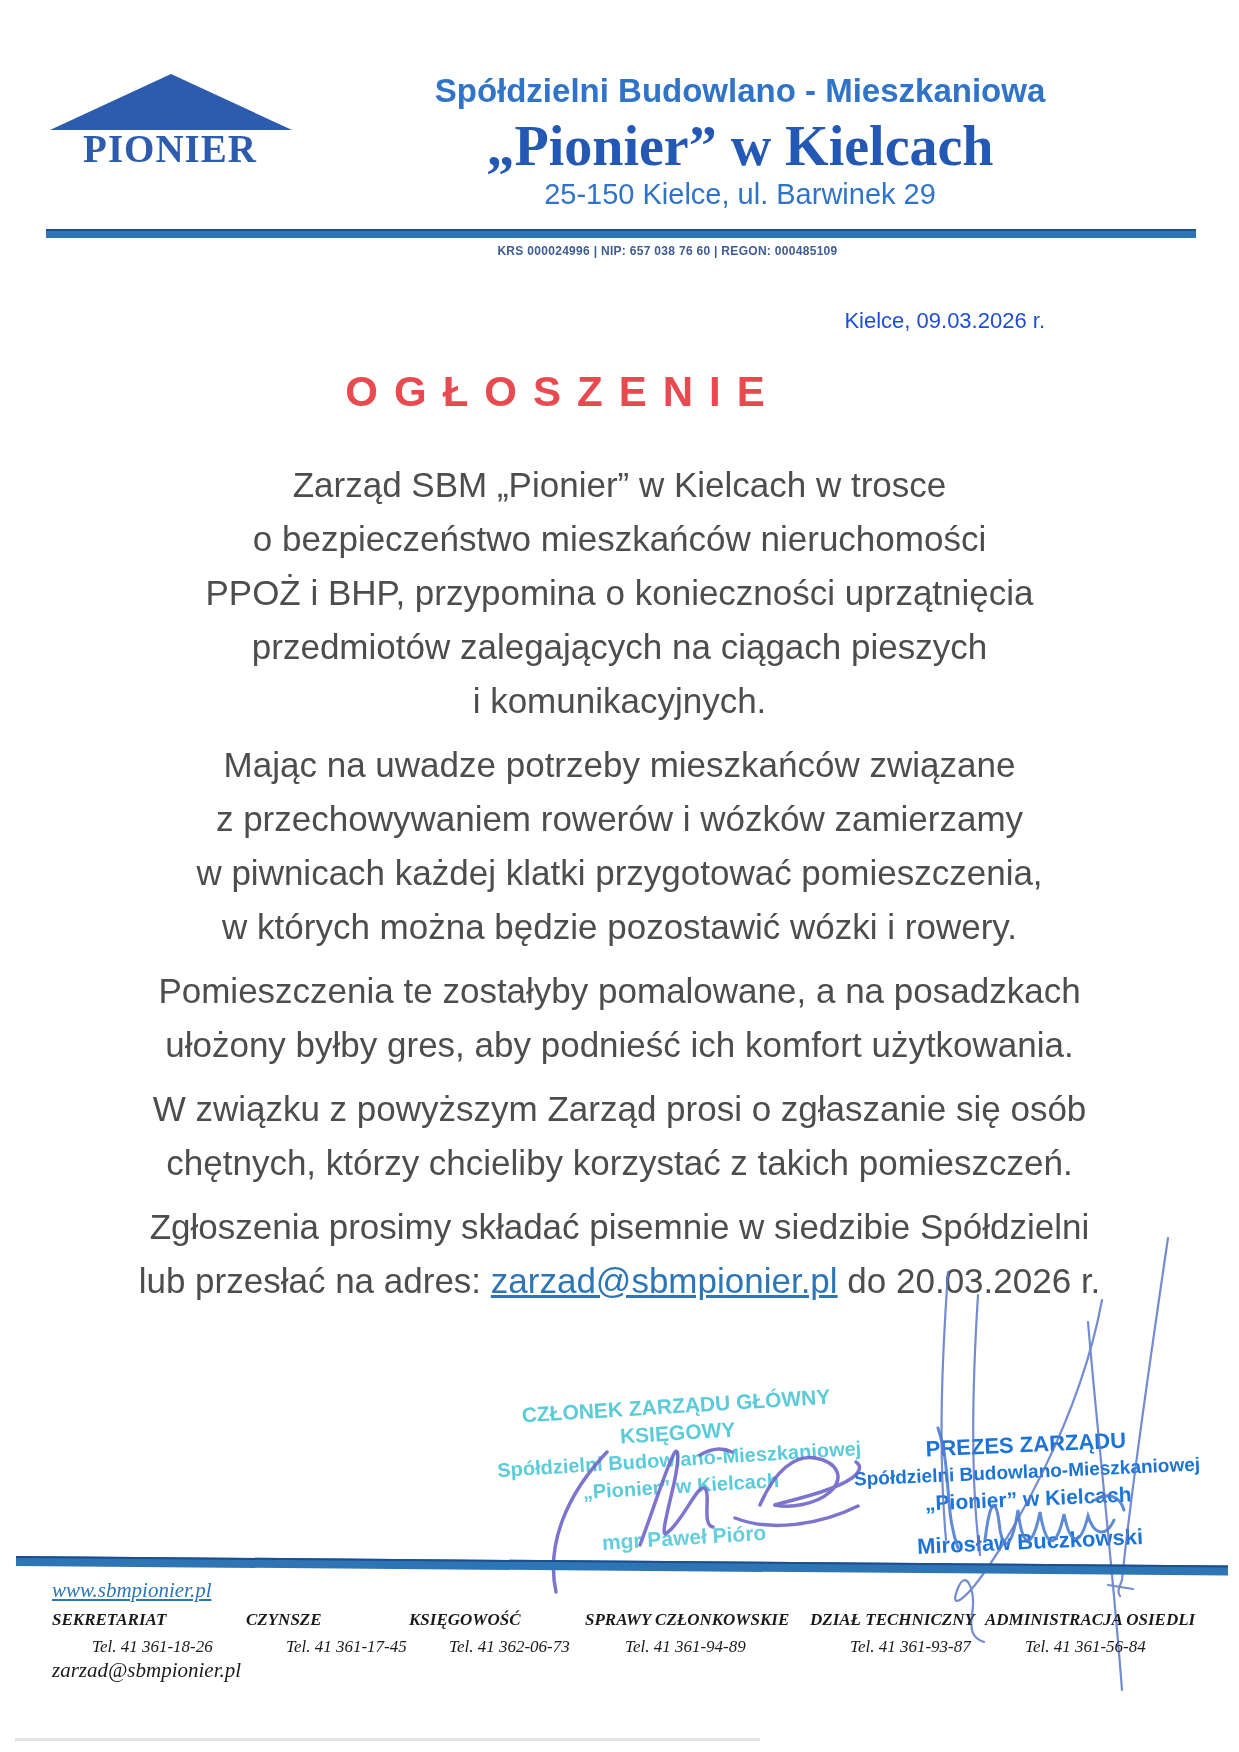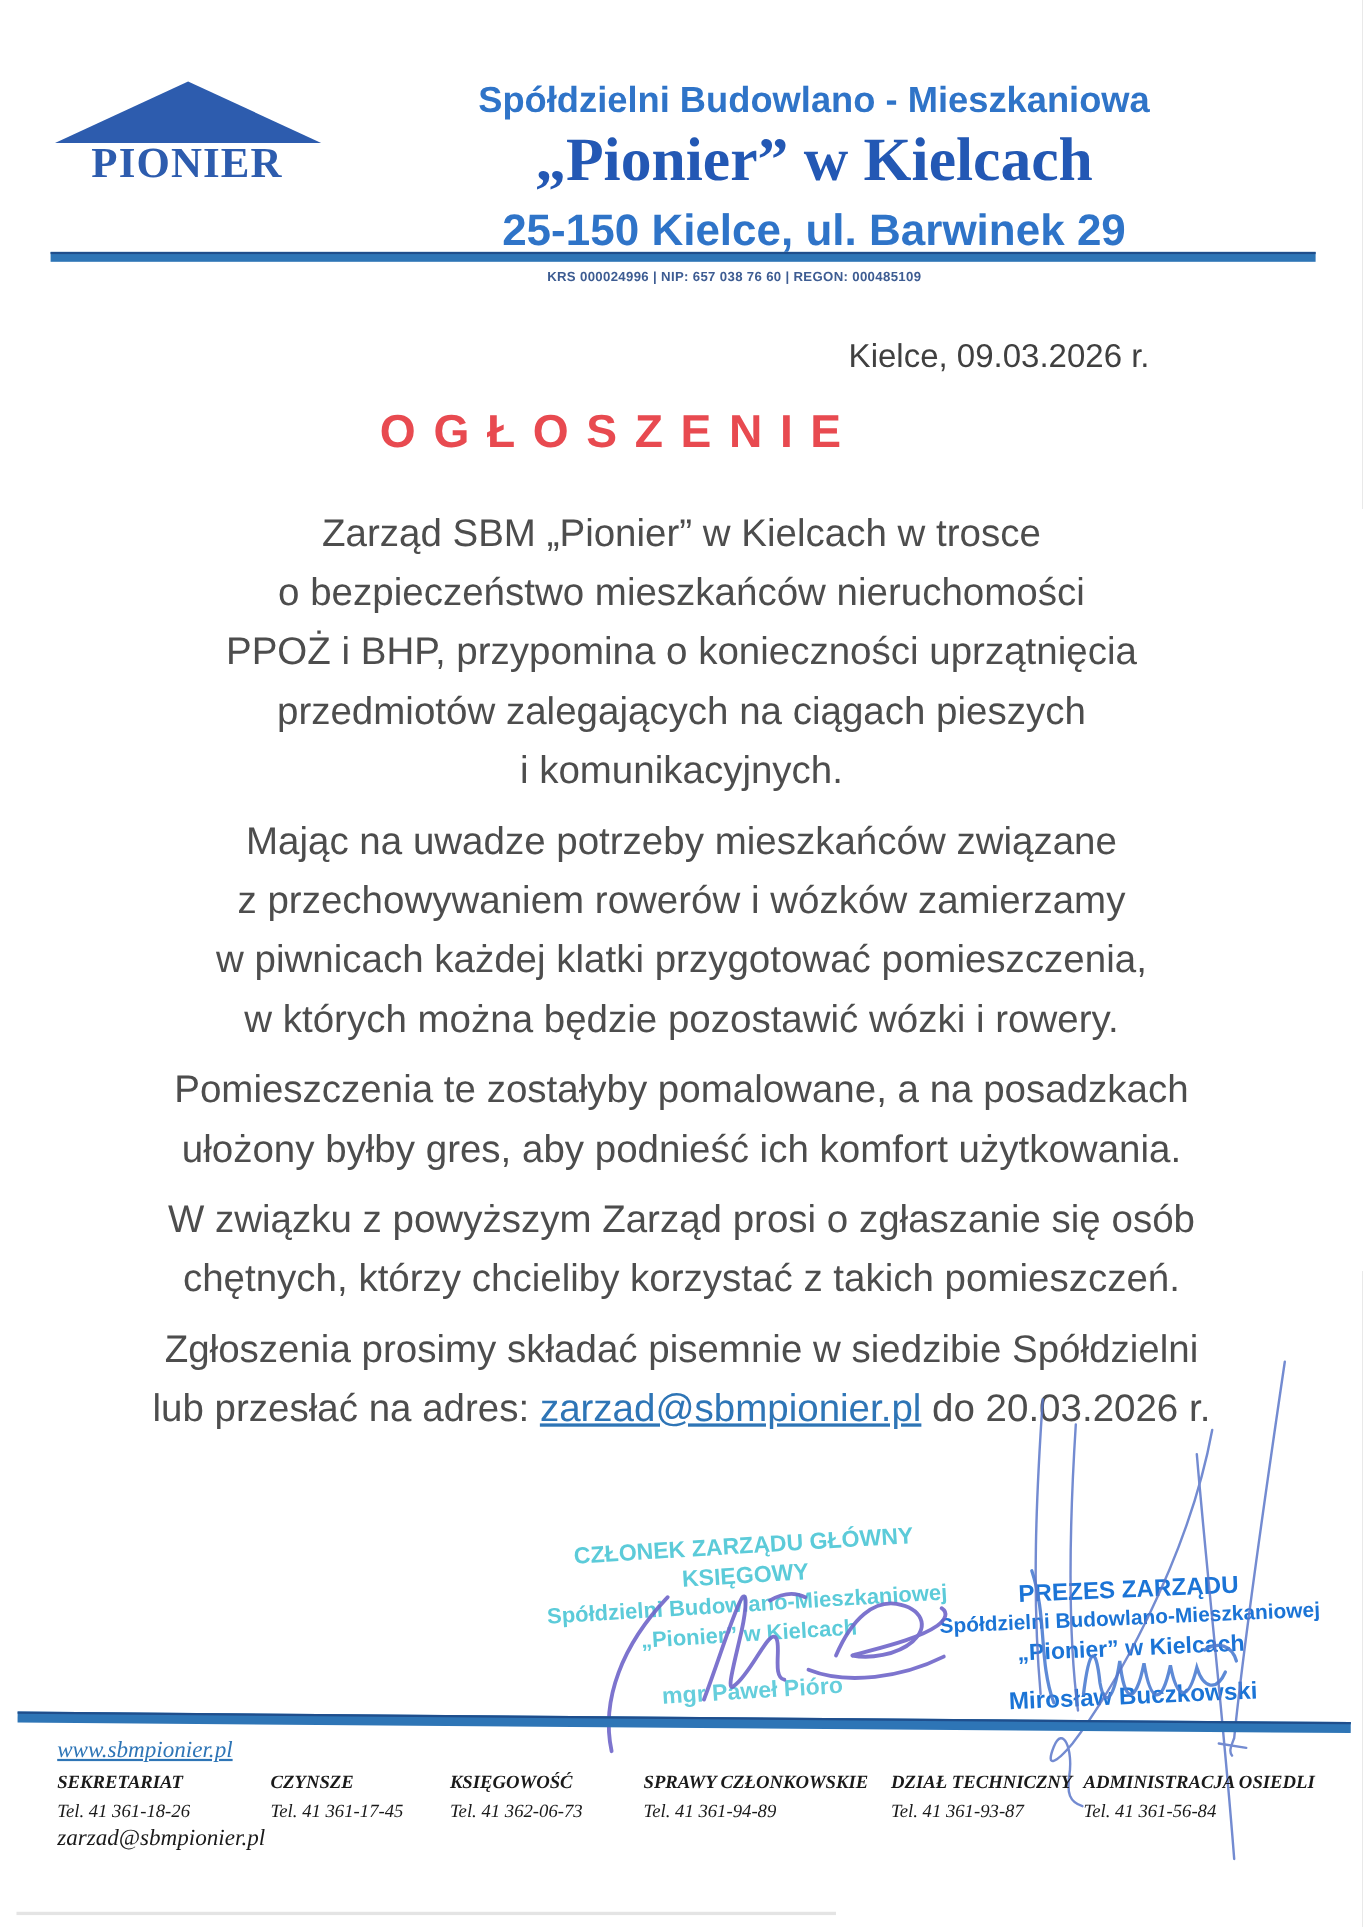--- a/index.html
+++ b/index.html
@@ -19,27 +19,27 @@
   .logo-roof{width:0;height:0;margin:0 auto;border-left:121px solid transparent;
     border-right:121px solid transparent;border-bottom:56px solid var(--logo-blue);}
   .logo-sbm{font-family:"Liberation Serif",serif;font-weight:bold;font-size:88px;
     line-height:76px;color:var(--logo-blue);letter-spacing:-3px;margin-top:2px;}
   .logo-pionier{font-family:"Liberation Serif",serif;font-weight:bold;font-size:39px;
     line-height:38px;color:var(--logo-blue);letter-spacing:1px;}
   .head-text{position:absolute;left:300px;top:72px;width:880px;text-align:center;}
   .head-line1{font-weight:bold;font-size:33px;color:var(--header-blue);}
   .head-line2{font-family:"Liberation Serif",serif;font-weight:bold;font-size:56px;
     line-height:64px;color:var(--header-serif-blue);margin-top:4px;}
-  .head-addr{font-weight:bold;font-size:40px;color:var(--header-blue);margin-top:10px;}
+  .head-addr{font-weight:normal;font-size:29px;color:var(--header-blue);margin-top:0;}
   .head-rule{position:absolute;left:46px;top:229px;width:1150px;height:7px;
     background:var(--rule-blue);border-top:2px solid #1f4e8c;}
   .registry{position:absolute;left:96px;top:244px;width:1143px;text-align:center;
     font-weight:bold;font-size:12px;color:var(--registry-blue);letter-spacing:.3px;}
   
-  .dateline{position:absolute;top:308px;right:194px;font-size:30px;color:#404040;}
+  .dateline{position:absolute;top:308px;right:194px;font-size:22px;color:#1d4ed8;}
   .doc-title{position:absolute;left:0;top:368px;width:1126px;text-align:center;
     font-weight:bold;font-size:42px;color:var(--title-red);letter-spacing:16px;}
   
   .bodytext{position:absolute;left:40px;top:458px;width:1159px;text-align:center;
     font-size:35px;line-height:54px;color:var(--body-gray);}
   .para{margin:0 0 10px 0;}
   .email-link{color:var(--link-blue);text-decoration:underline;
     text-decoration-color:var(--link-blue);}
   
   .stamp-left{position:absolute;left:490px;top:1392px;width:380px;text-align:center;
@@ -56,21 +56,21 @@
   .sig-svg{position:absolute;left:0;top:0;width:1239px;height:1752px;pointer-events:none;}
   
   .footer-rule{position:absolute;left:16px;top:1556px;width:1212px;height:8px;
     background:var(--rule-blue);border-top:2px solid #1f4e8c;
     transform:rotate(.45deg);transform-origin:left center;}
   .footer{font-family:"Liberation Serif",serif;font-style:italic;color:var(--footer-dark);}
   .site-link{position:absolute;left:52px;top:1578px;font-size:21px;
     color:var(--link-blue);text-decoration:underline;}
   .dept{position:absolute;top:1610px;}
   .dept .dname{font-weight:bold;font-size:17px;white-space:nowrap;}
-  .dept .dphone{font-size:17px;margin-top:7px;white-space:nowrap;}
+  .dept .dphone{font-size:17px;margin-top:7px;white-space:nowrap;margin-left:40px;}
   .footer-email{position:absolute;left:52px;top:1658px;font-size:21px;}
   .bottom-shadow{position:absolute;left:15px;top:1738px;width:745px;height:3px;
     background:#d8d8d8;opacity:.7;}
 </style>
 </head>
 <body>
 
 <div class="page">
 
   <div class="logo">

